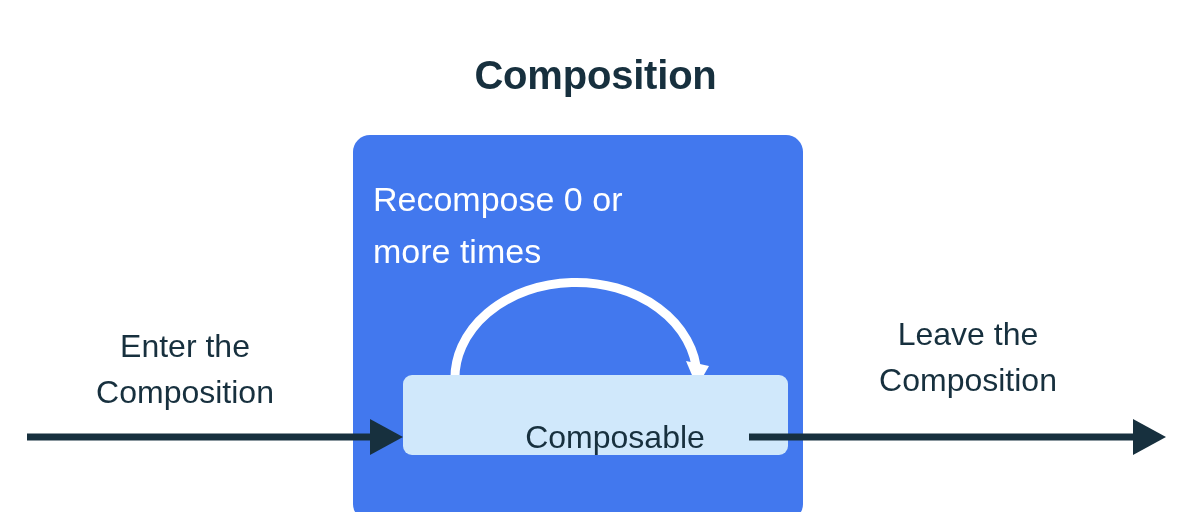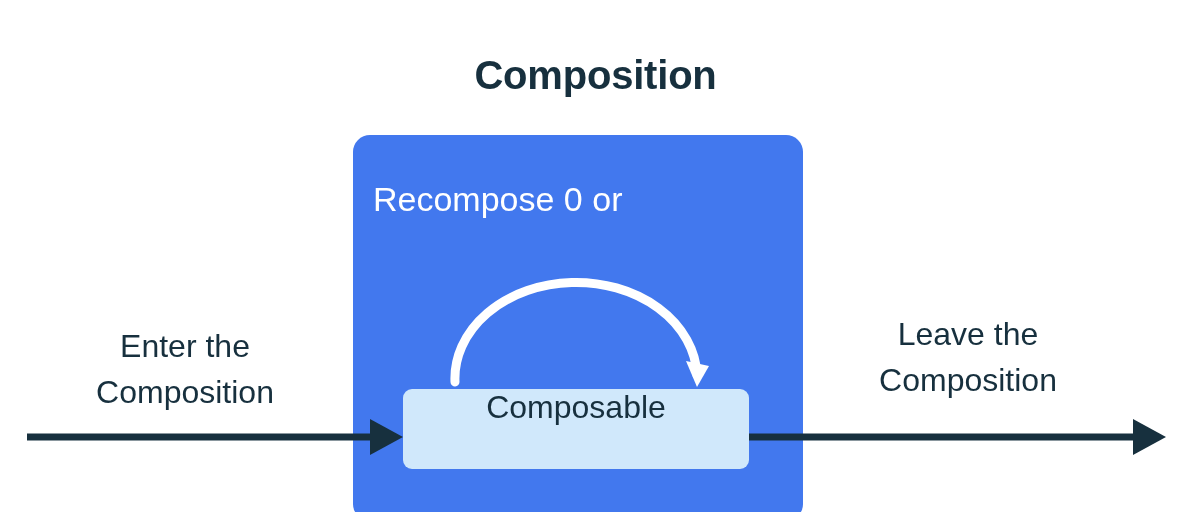--- a/index.html
+++ b/index.html
@@ -62,28 +62,29 @@
     top: 108px;
     width: 450px;
     height: 386px;
     pointer-events: none;
   }
 
   
   #composable-box {
     position: absolute;
     left: 403px;
-    top: 362px;
+    top: 348px;
     width: 346px;
     height: 80px;
     background: #D0E8FB;
     border-radius: 9px;
     display: flex;
-    align-items: flex-start;
+    align-items: flex-end;
     justify-content: center;
+    padding-left: 39px;
   }
   #composable-label {
     font-size: 32px;
     color: #17303E;
     line-height: 36px;
   }
 
   
   #flow-arrows {
     position: absolute;
@@ -117,20 +118,21 @@
 <body>
 
 <div id="canvas">
 
   <div id="diagram-title">Composition</div>
 
   <div id="composition-box"></div>
 
   <div id="recompose-label">
     <div>Recompose 0 or</div>
+    <div>more times</div>
   </div>
 
   <svg id="recompose-loop" viewBox="0 0 450 386">
     <path d="M 102 247 A 121 96 0 0 1 344 240" fill="none" stroke="#ffffff" stroke-width="9" stroke-linecap="round"></path>
     <path d="M 333 226 L 356 231 L 344 252 Z" fill="#ffffff"></path>
   </svg>
 
   <div id="composable-box">
     <span id="composable-label">Composable</span>
   </div>

